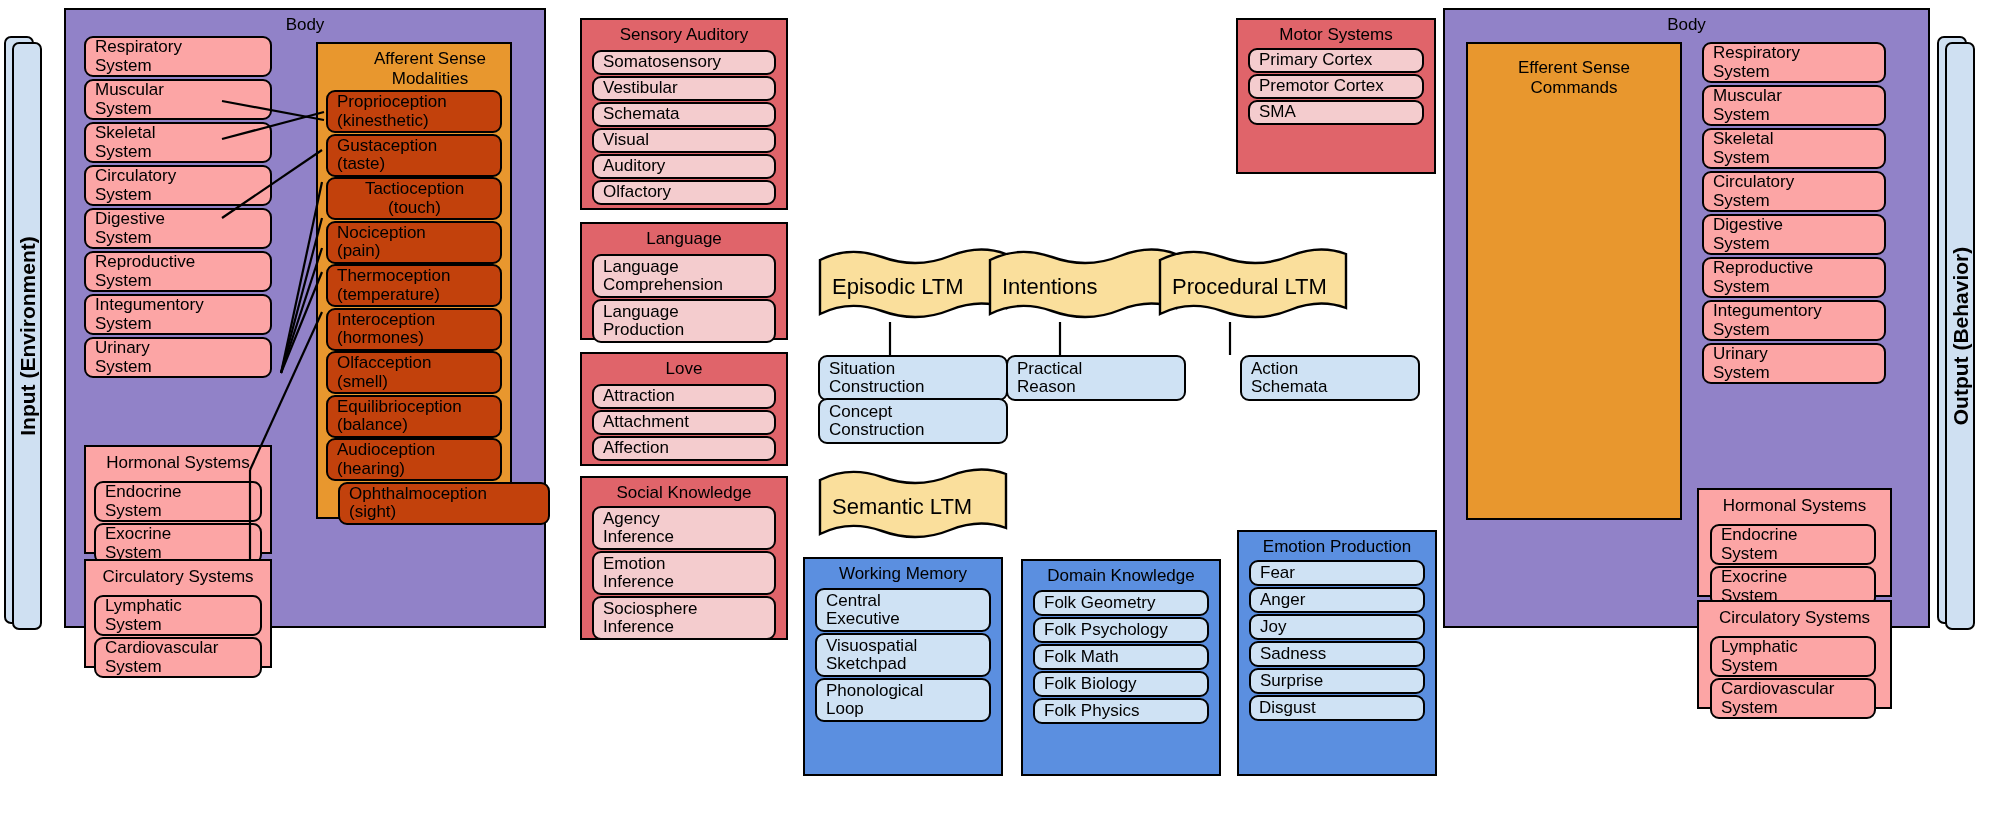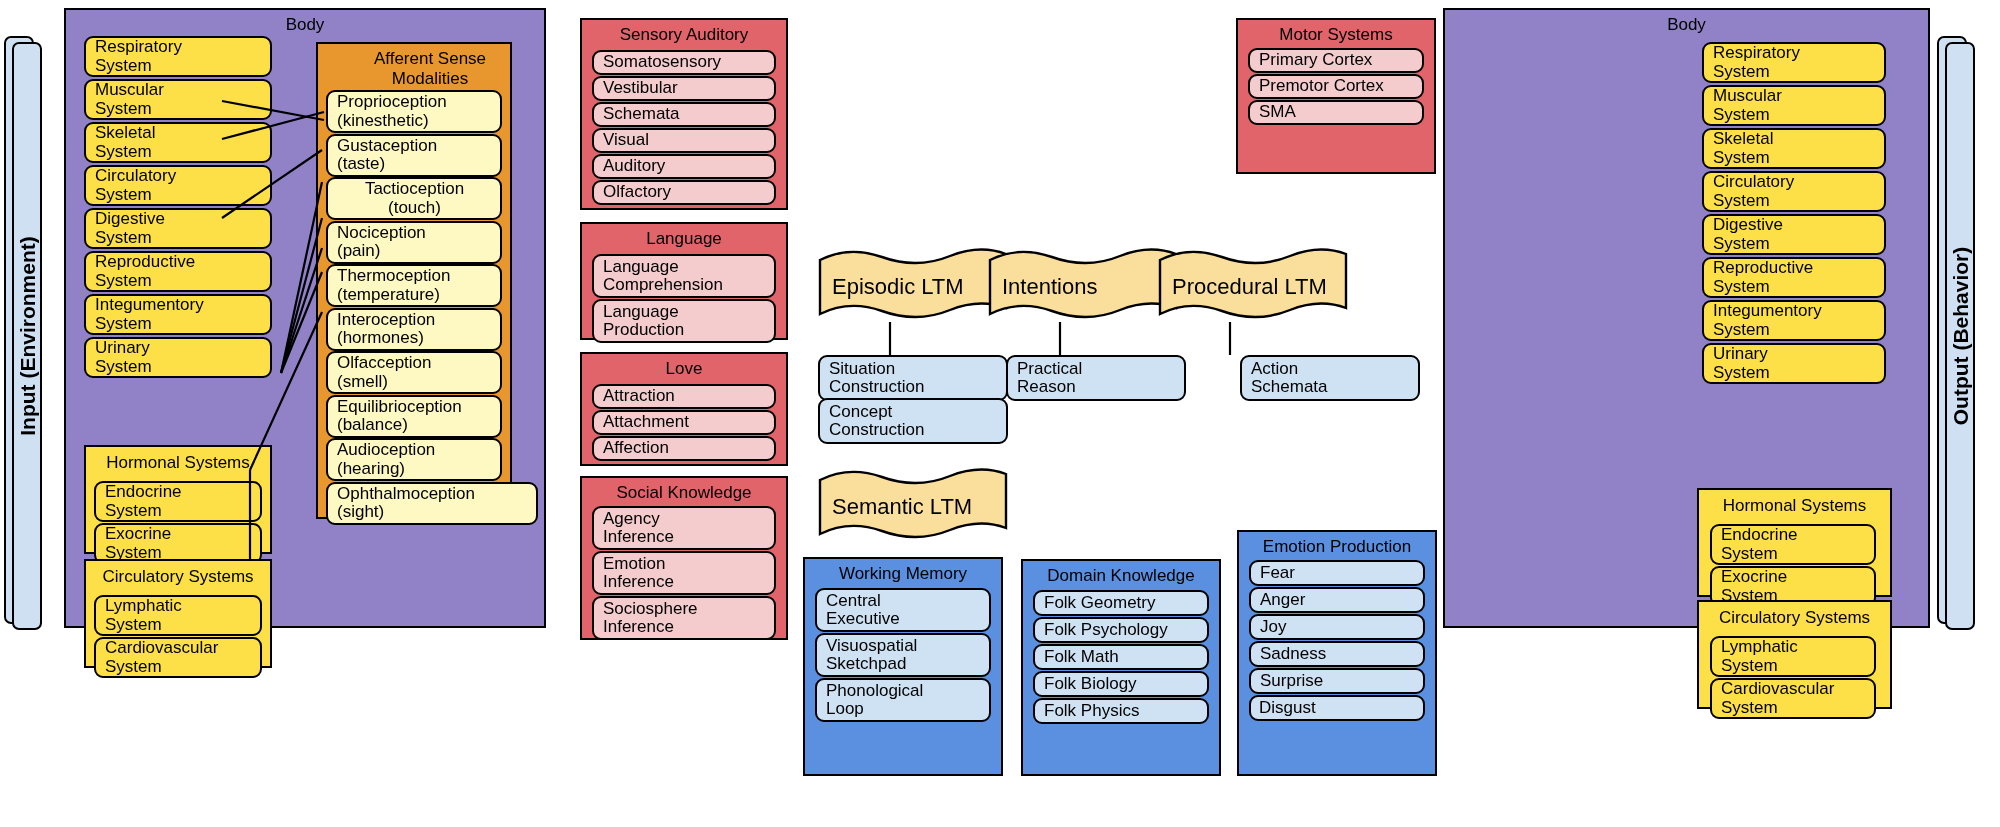--- a/index.html
+++ b/index.html
@@ -41,22 +41,22 @@
     display:flex;
     flex-direction:column;
     justify-content:center;
   }
 
   
   .purple{background:#9182c8;}
   .orange{background:#e8972e;}
   .red{background:#e0646a;}
   .blueband{background:#5b8fe0;}
-  .lightblue{background:#fde047;}
-  .cream{background:#fef9c3;}
+  .lightblue{background:#fca5a5;}
+  .cream{background:#c2410c;}
   .pink{background:#f4ccce;}
   .paleblue{background:#cfe2f4;}
 
   
   .rail{
     border:2.5px solid #000;
     border-radius:7px;
     background:#cfe0f2;
     box-sizing:border-box;
   }
@@ -165,21 +165,21 @@
       <div class="abs item cream" style="left: 326px; top: 264px; width: 176px; height: 43px; white-space: pre-line;">Thermoception
 (temperature)</div>
       <div class="abs item cream" style="left: 326px; top: 307.5px; width: 176px; height: 43px; white-space: pre-line;">Interoception
 (hormones)</div>
       <div class="abs item cream" style="left: 326px; top: 351px; width: 176px; height: 43px; white-space: pre-line;">Olfacception
 (smell)</div>
       <div class="abs item cream" style="left: 326px; top: 394.5px; width: 176px; height: 43px; white-space: pre-line;">Equilibrioception
 (balance)</div>
       <div class="abs item cream" style="left: 326px; top: 438px; width: 176px; height: 43px; white-space: pre-line;">Audioception
 (hearing)</div>
-      <div class="abs item cream" style="left: 326px; top: 481.5px; width: 212px; height: 43px; white-space: pre-line;">Ophthalmoception
+      <div class="abs item cream" style="left: 338px; top: 481.5px; width: 212px; height: 43px; white-space: pre-line;">Ophthalmoception
 (sight)</div>
     </div>
 
   <svg class="connector" width="2000" height="827">
     <g stroke="#000" stroke-width="2.2" fill="none">
       <line x1="222" y1="101" x2="324" y2="120"></line>
       <line x1="222" y1="139" x2="324" y2="112"></line>
       <line x1="222" y1="218" x2="322" y2="150"></line>
       <line x1="281" y1="373" x2="322" y2="182"></line>
       <line x1="281" y1="373" x2="322" y2="218"></line>
@@ -322,20 +322,24 @@
       <div class="abs item paleblue" style="left: 1249px; top: 614px; width: 176px; height: 26px; white-space: pre-line;">Joy</div>
       <div class="abs item paleblue" style="left: 1249px; top: 641px; width: 176px; height: 26px; white-space: pre-line;">Sadness</div>
       <div class="abs item paleblue" style="left: 1249px; top: 668px; width: 176px; height: 26px; white-space: pre-line;">Surprise</div>
       <div class="abs item paleblue" style="left: 1249px; top: 695px; width: 176px; height: 26px; white-space: pre-line; padding-left: 8px;">Disgust</div>
     </div>
 
   <div class="abs panel purple" style="left:1443px;top:8px;width:487px;height:620px;">
     <div class="panel-title">Body</div>
   </div>
 
+  <div class="abs panel orange" style="left:1466px;top:42px;width:216px;height:478px;">
+    <div class="panel-title" style="white-space:pre-line;padding-top:14px;">Efferent Sense
+Commands</div>
+  </div>
 
   <div id="right-organs">
       <div class="abs item lightblue" style="left: 1702px; top: 42px; width: 184px; height: 41px; white-space: pre-line;">Respiratory
 System</div>
       <div class="abs item lightblue" style="left: 1702px; top: 85px; width: 184px; height: 41px; white-space: pre-line;">Muscular
 System</div>
       <div class="abs item lightblue" style="left: 1702px; top: 128px; width: 184px; height: 41px; white-space: pre-line;">Skeletal
 System</div>
       <div class="abs item lightblue" style="left: 1702px; top: 171px; width: 184px; height: 41px; white-space: pre-line;">Circulatory
 System</div>

